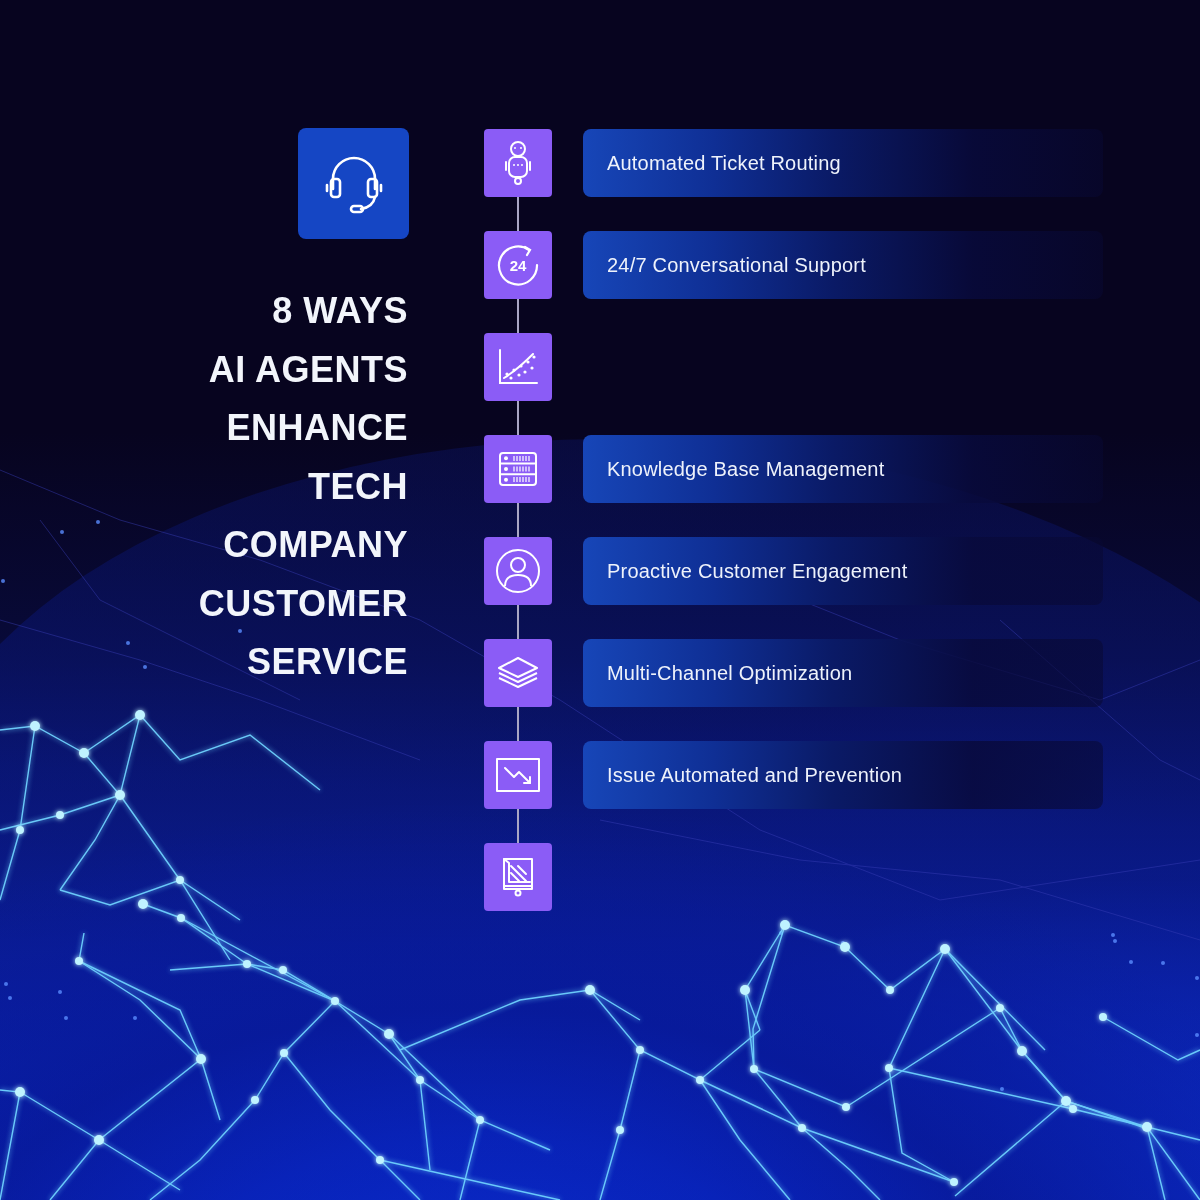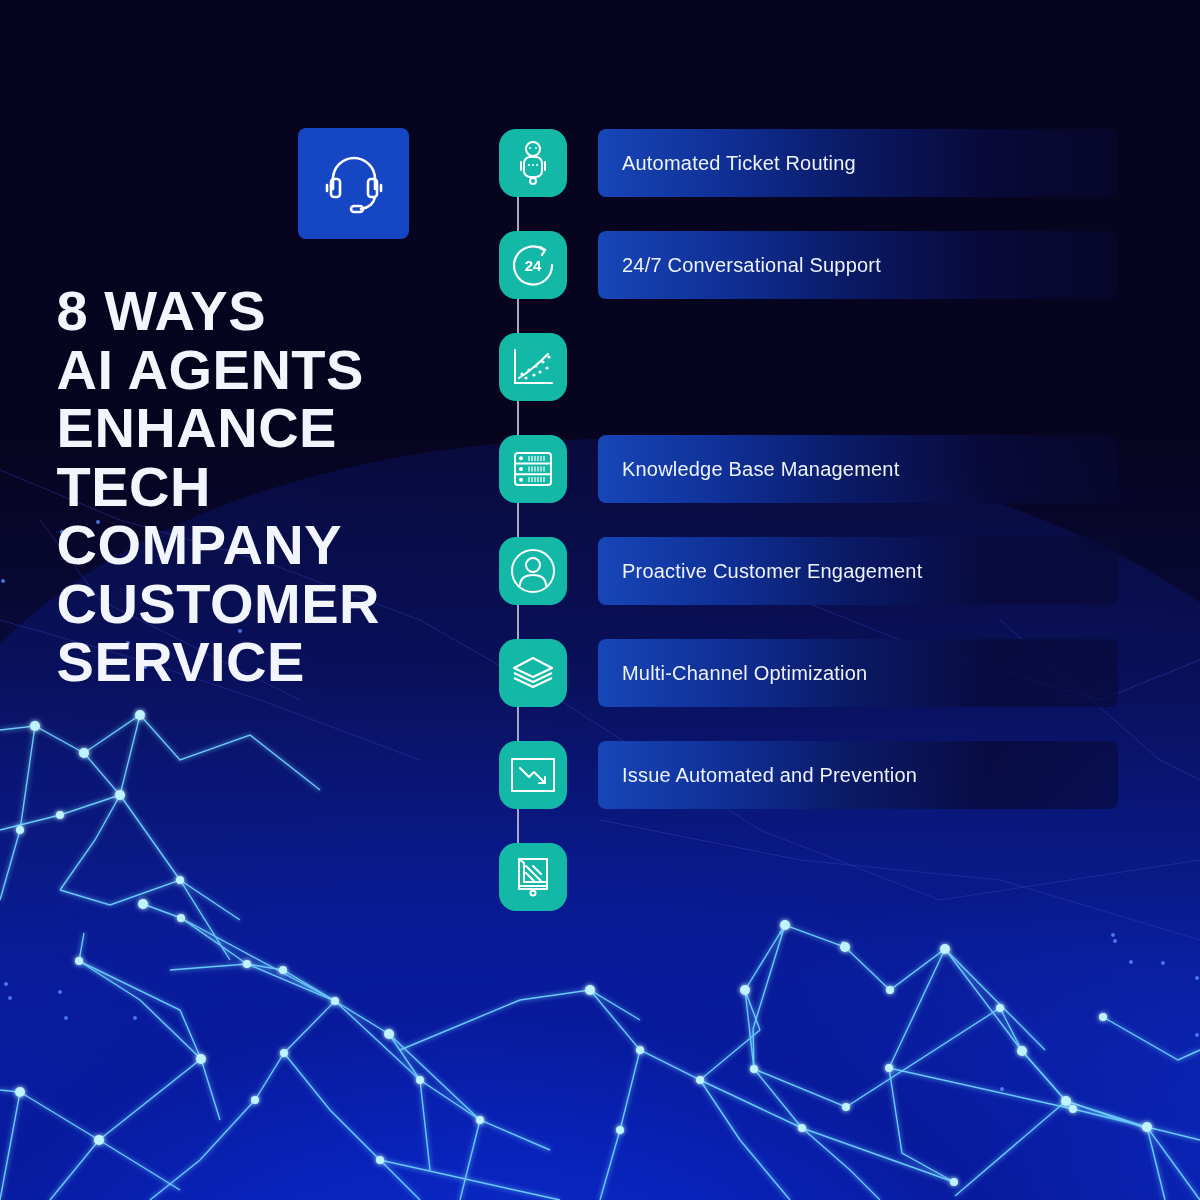--- a/index.html
+++ b/index.html
@@ -17,38 +17,38 @@
       linear-gradient(180deg, #07041f 0%, #07041f 36%, #080a3a 55%, #0a1a8a 80%, #0b22b8 100%);
   }
   .bg-wave {
     position: absolute; left: -100px; top: 440px; width: 1500px; height: 900px;
     border-radius: 50% 50% 0 0;
     background: linear-gradient(180deg, rgba(10,15,80,0.6) 0%, rgba(10,30,160,0.4) 40%, rgba(12,40,200,0.3) 100%);
     transform: rotate(3deg);
   }
   svg.net { position: absolute; inset: 0; }
   .title {
-    position: absolute; right: 820px; top: 282px;
-    color: #f2f5fb;
-    font-weight: 700; font-size: 56px; line-height: 58.5px; letter-spacing: 0.5px;
+    position: absolute; right: 792px; top: 282px;
+    text-align: right; color: #f2f5fb;
+    font-weight: 700; font-size: 36px; line-height: 58.5px; letter-spacing: 0.5px;
     white-space: pre-line;
   }
   .hero-icon {
     position: absolute; left: 298px; top: 128px; width: 111px; height: 111px;
     background: #1546c4; border-radius: 8px;
     display: flex; align-items: center; justify-content: center;
   }
   .timeline-line {
     position: absolute; left: 517px; top: 195px; width: 2px; height: 660px;
     background: #a9a6c4;
   }
-  .row { position: absolute; left: 484px; height: 80px; width: 620px; margin-left: 15px; }
+  .row { position: absolute; left: 484px; height: 80px; width: 620px; }
   .row .ico {
     position: absolute; left: 0; top: 0; width: 68px; height: 68px;
-    background: #14b8a6; border-radius: 17px;
+    background: #8b5cf6; border-radius: 4px;
     display: flex; align-items: center; justify-content: center;
   }
   .row .card {
     position: absolute; left: 99px; top: 0; width: 520px; height: 68px;
     border-radius: 8px;
     background: linear-gradient(90deg, #1746b8 0%, #0f2f95 25%, #0a1a66 48%, rgba(8,10,60,0.85) 75%, rgba(8,8,50,0.55) 100%);
     display: flex; align-items: center; padding-left: 24px; box-sizing: border-box;
     color: #eef2fb; font-size: 20px; letter-spacing: 0.2px;
   }
 </style>

